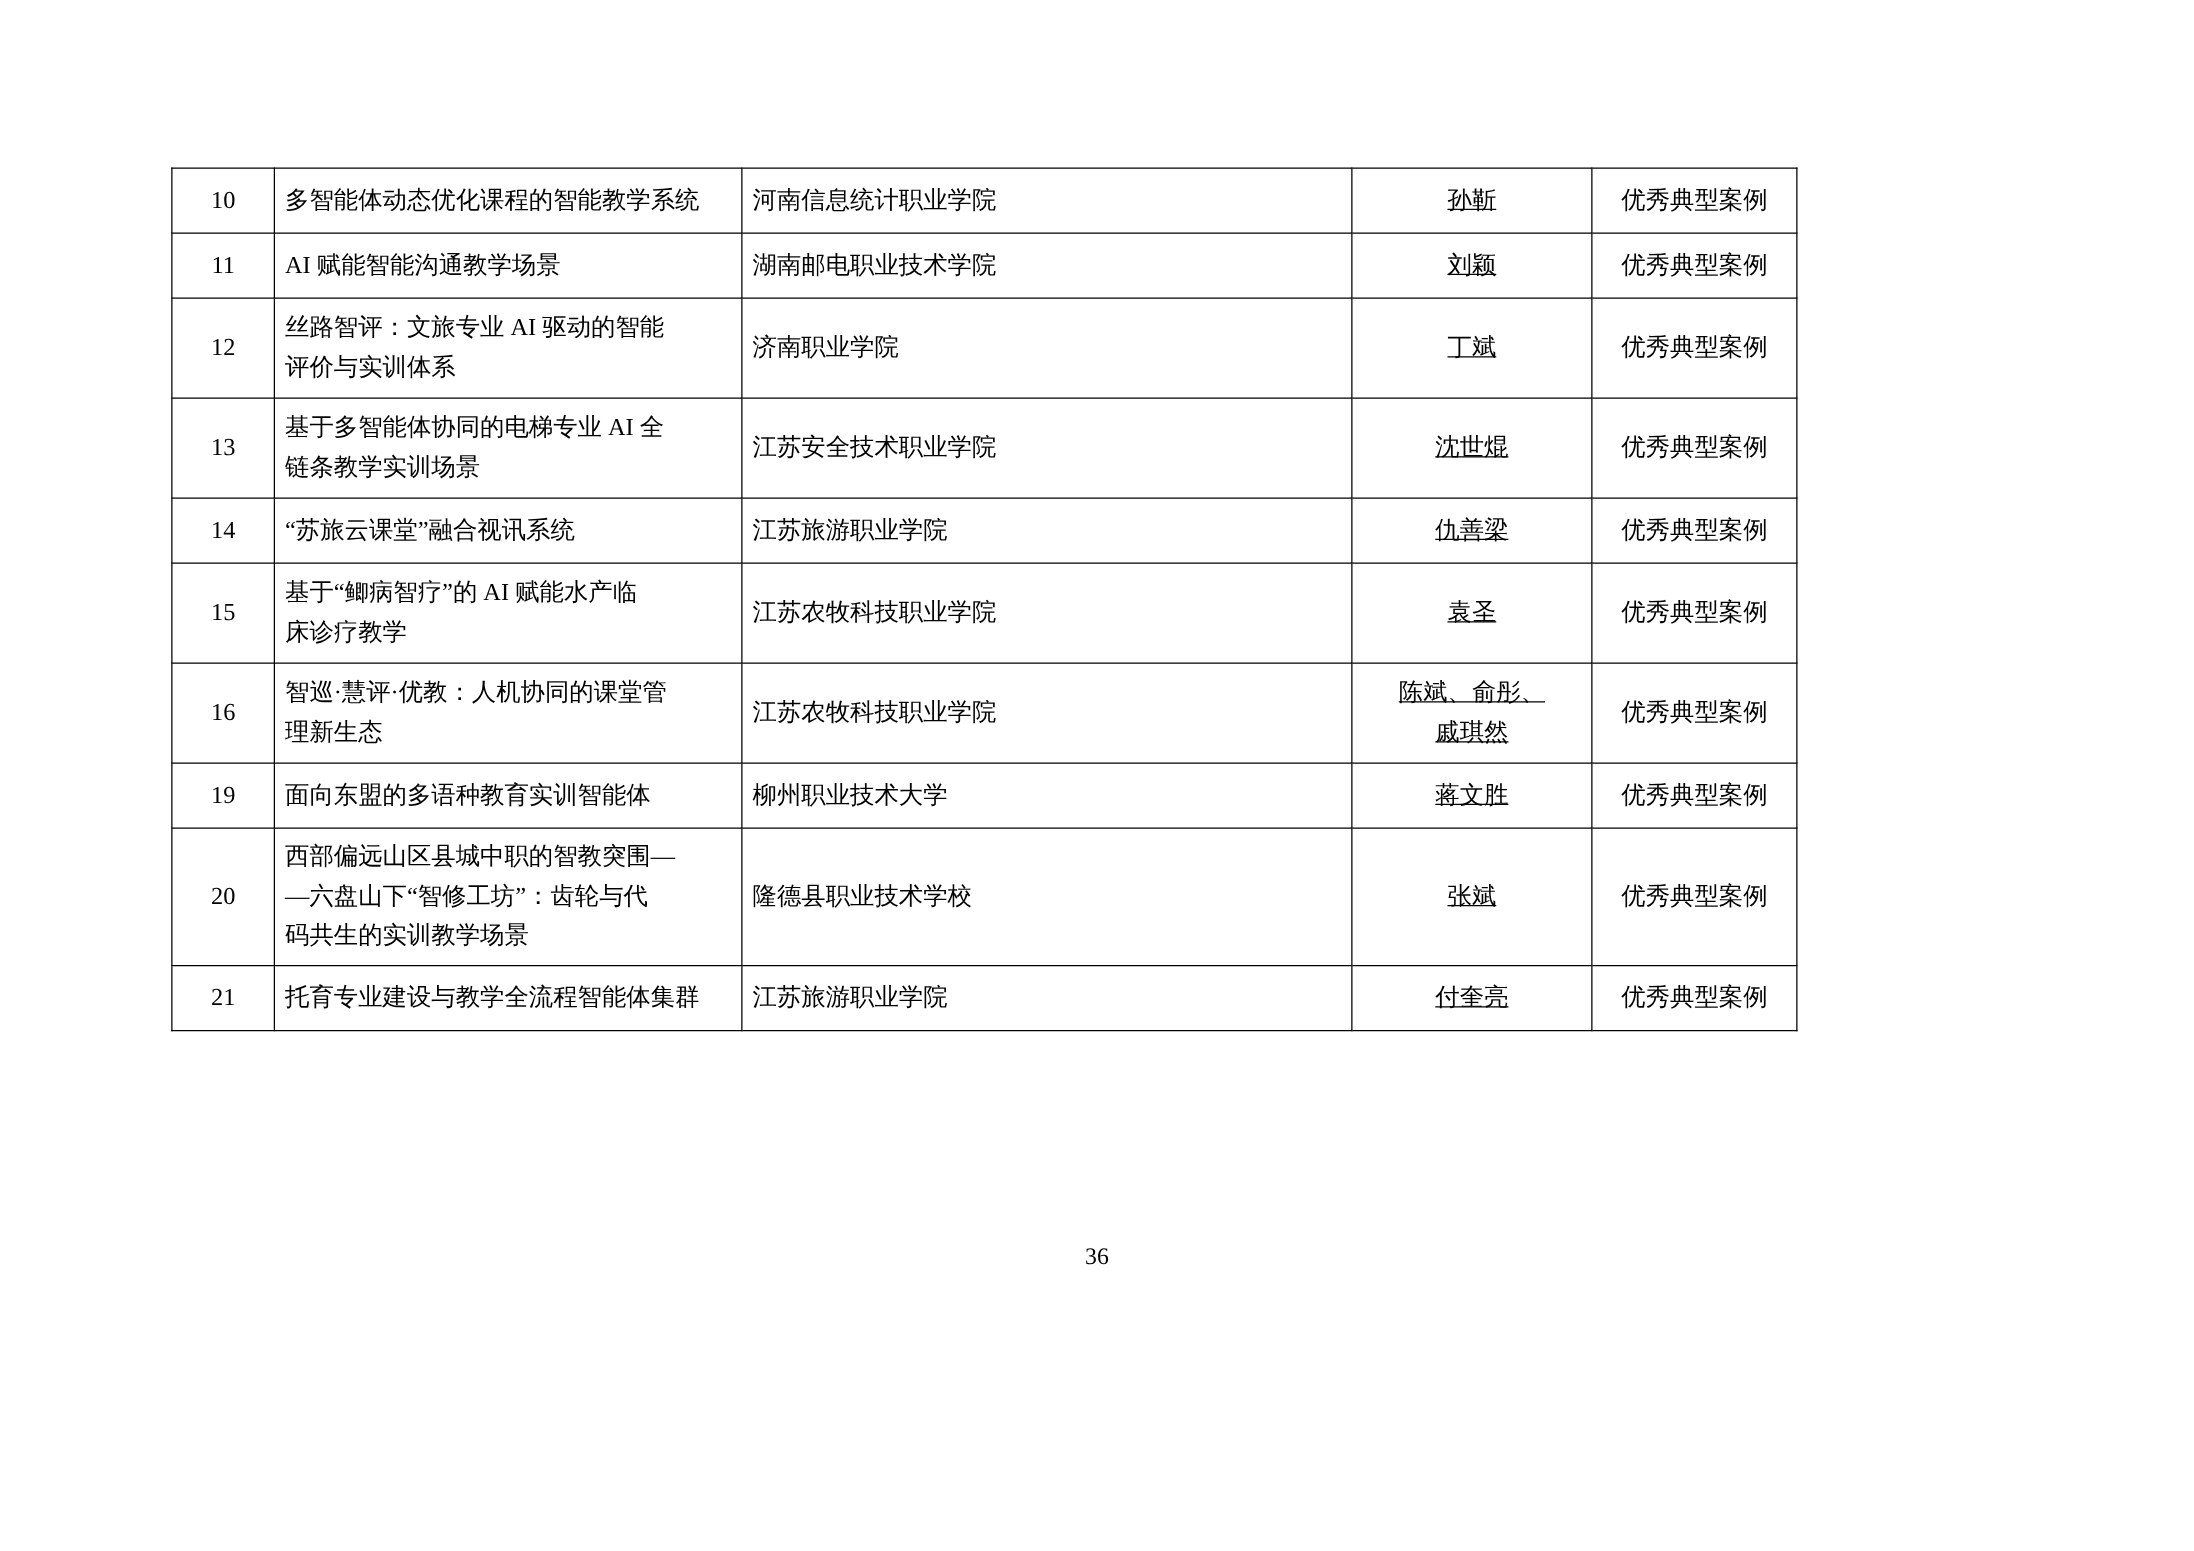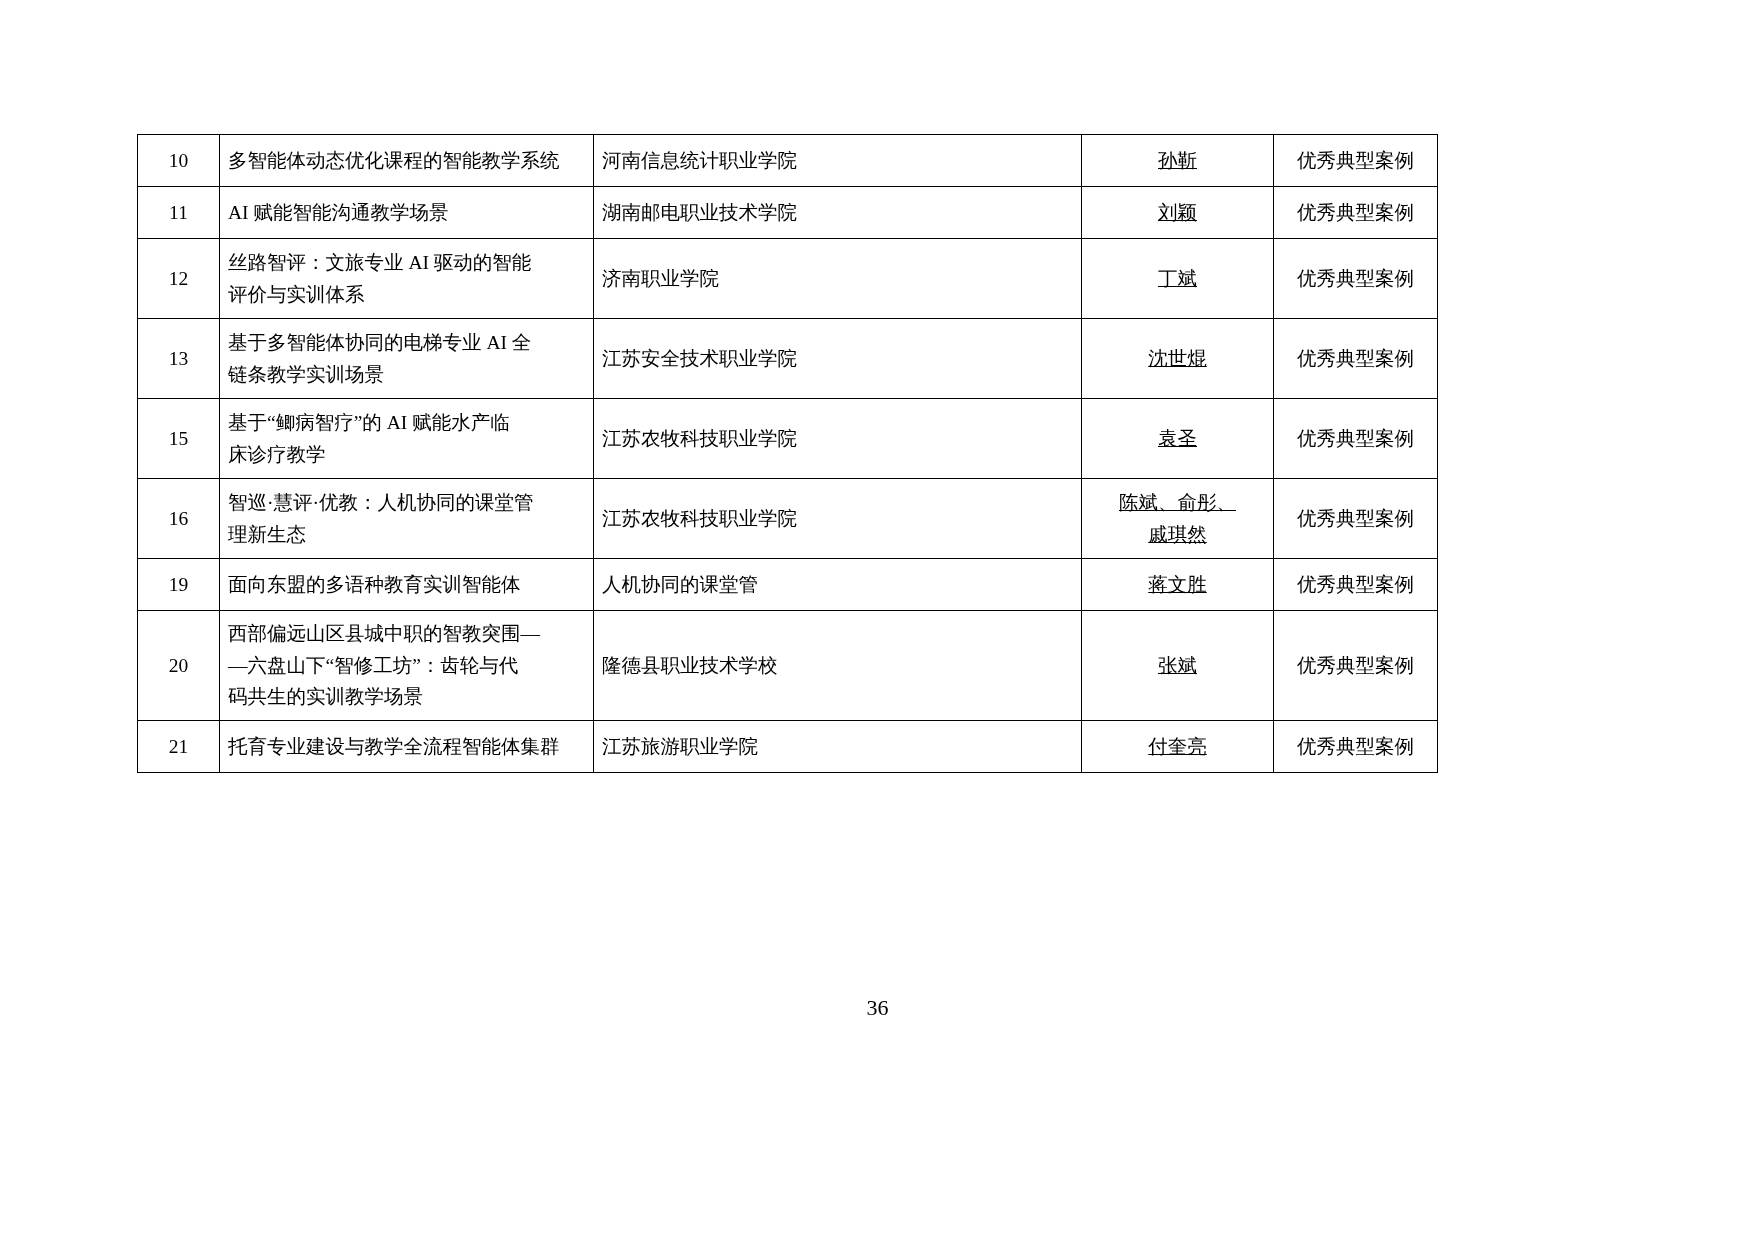--- a/index.html
+++ b/index.html
@@ -72,21 +72,21 @@
   .row-h1 { height: 52px; }
   .row-h2 { height: 80px; }
   .row-h3 { height: 110px; }
 
   .page-number {
     position: absolute;
     top: 995px;
     left: 0;
     width: 1755px;
     text-align: center;
-    font-size: 22px;
+    font-size: 19px;
     font-family: "Liberation Serif", "DejaVu Serif", serif;
   }
   .nw { white-space: pre-line; }
 </style>
 </head>
 <body>
 
 <div class="page">
 
   <div class="table-wrap">
@@ -127,20 +127,27 @@
 
         <tr class="row-h2">
           <td class="cell-no">13</td>
           <td class="cell-name nw">基于多智能体协同的电梯专业 AI 全
 链条教学实训场景</td>
           <td class="cell-org nw">江苏安全技术职业学院</td>
           <td class="cell-person nw">沈世焜</td>
           <td class="cell-award">优秀典型案例</td>
         </tr>
 
+        <tr class="row-h1">
+          <td class="cell-no">14</td>
+          <td class="cell-name nw">“苏旅云课堂”融合视讯系统</td>
+          <td class="cell-org nw">江苏旅游职业学院</td>
+          <td class="cell-person nw">仇善梁</td>
+          <td class="cell-award">优秀典型案例</td>
+        </tr>
 
         <tr class="row-h2">
           <td class="cell-no">15</td>
           <td class="cell-name nw">基于“鲫病智疗”的 AI 赋能水产临
 床诊疗教学</td>
           <td class="cell-org nw">江苏农牧科技职业学院</td>
           <td class="cell-person nw">袁圣</td>
           <td class="cell-award">优秀典型案例</td>
         </tr>
 
@@ -152,21 +159,21 @@
           <td class="cell-person nw">陈斌、俞彤、
 戚琪然</td>
           <td class="cell-award">优秀典型案例</td>
         </tr>
 
 
 
         <tr class="row-h1">
           <td class="cell-no">19</td>
           <td class="cell-name nw">面向东盟的多语种教育实训智能体</td>
-          <td class="cell-org nw">人机协同的课堂管</td>
+          <td class="cell-org nw">柳州职业技术大学</td>
           <td class="cell-person nw">蒋文胜</td>
           <td class="cell-award">优秀典型案例</td>
         </tr>
 
         <tr class="row-h3">
           <td class="cell-no">20</td>
           <td class="cell-name nw">西部偏远山区县城中职的智教突围—
 —六盘山下“智修工坊”：齿轮与代
 码共生的实训教学场景</td>
           <td class="cell-org nw">隆德县职业技术学校</td>

